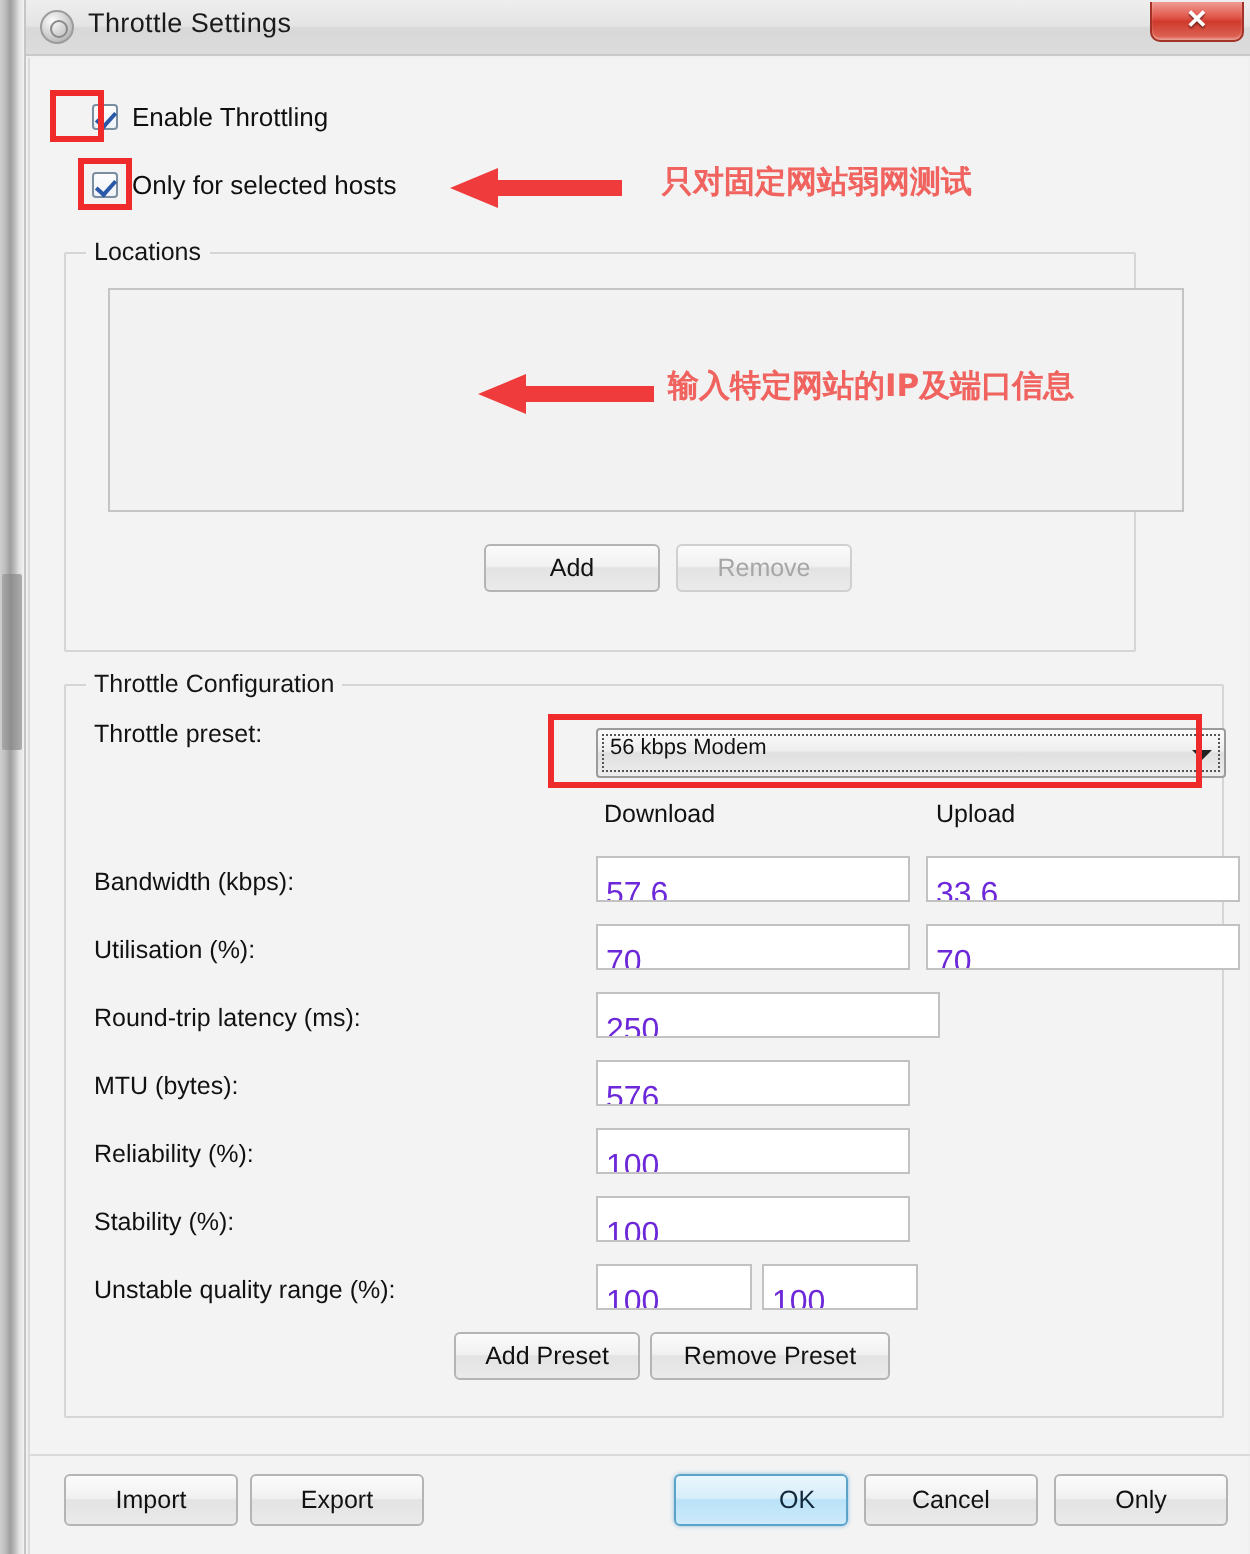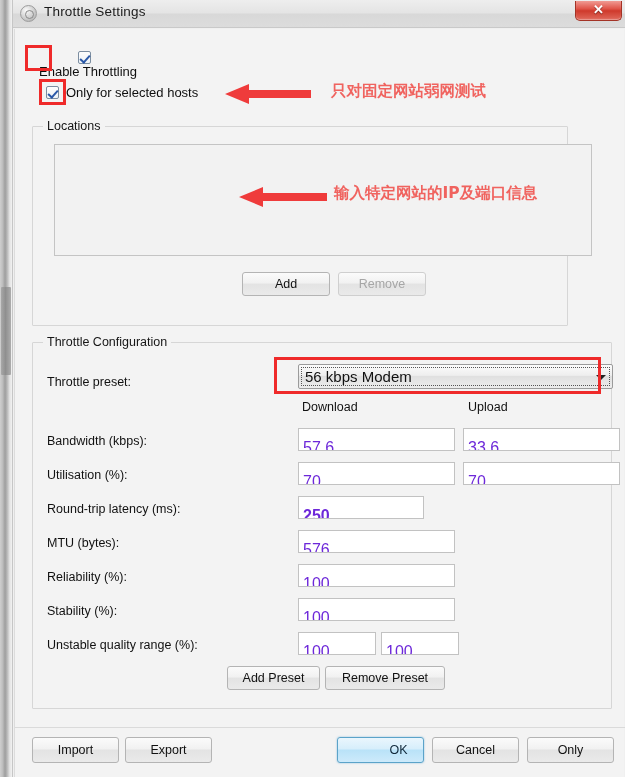--- a/index.html
+++ b/index.html
@@ -209,21 +209,21 @@
     cursor: pointer;
   }
   .combo-inner {
     position: absolute;
     left: 2px; top: 2px; right: 2px; bottom: 2px;
     border: 1px dotted #555;
   }
   .combo-text {
     position: absolute;
     left: 6px; top: 3px;
-    font-size: 15px; color: #111111;
+    font-size: 11px; color: #111111;
     white-space: nowrap;
   }
   .combo-arrow {
     position: absolute;
     right: 6px; top: 50%;
     margin-top: -2px;
     width: 0; height: 0;
     border-left: 5px solid transparent;
     border-right: 5px solid transparent;
     border-top: 5px solid #222;
@@ -247,21 +247,21 @@
   <div class="titlebar">
     <div class="app-icon"></div>
     <div class="title-text">Throttle Settings</div>
     <div class="close-btn">
       <span class="x">✕</span>
     </div>
   </div>
 
   <div class="content">
 
-    <div class="chk-row" style="left:17px; top:22px;flex-direction:column;">
+    <div class="chk-row" style="left:31px; top:22px;">
       <div class="chkbox"></div>
       <div class="chk-label">Enable Throttling</div>
     </div>
     <div class="redbox" style="left:10px; top:16px; width:27px; height:26px;"></div>
 
     <div class="chk-row" style="left:31px; top:56px;">
       <div class="chkbox"></div>
       <div class="chk-label">Only for selected hosts</div>
     </div>
     <div class="redbox" style="left:24px; top:50px; width:27px; height:26px;"></div>
@@ -281,40 +281,40 @@
     </div>
 
     <svg class="arrow" style="left:222px; top:155px;" width="92" height="26" viewBox="0 0 92 26">
       <path d="M2,13 L26,3 L26,9 L90,9 L90,17 L26,17 L26,23 Z" fill="#ef3b3b"></path>
     </svg>
     <div class="anno-text" style="left:319px; top:154px;">输入特定网站的IP及端口信息</div>
 
     <div class="group" style="left:17px; top:313px; width:580px; height:367px;">
       <div class="group-title">Throttle Configuration</div>
 
-      <div class="flabel" style="left:14px; top:32px;">Throttle preset:</div>
+      <div class="flabel" style="left:14px; top:17px;">Throttle preset:</div>
       <div class="combo" style="left:265px; top:21px; width:315px; height:25px;">
         <div class="combo-inner"></div>
         <div class="combo-text">56 kbps Modem</div>
         <div class="combo-arrow"></div>
       </div>
 
       <div class="colhead" style="left:269px; top:57px;">Download</div>
       <div class="colhead" style="left:435px; top:57px;">Upload</div>
 
       <div class="flabel" style="left:14px; top:91px;">Bandwidth (kbps):</div>
       <input class="tfield" style="left: 265px; top: 85px; width: 157px; height: 23px;" value="57.6">
       <input class="tfield" style="left: 430px; top: 85px; width: 157px; height: 23px;" value="33.6">
 
       <div class="flabel" style="left:14px; top:125px;">Utilisation (%):</div>
       <input class="tfield" style="left: 265px; top: 119px; width: 157px; height: 23px;" value="70">
       <input class="tfield" style="left: 430px; top: 119px; width: 157px; height: 23px;" value="70">
 
       <div class="flabel" style="left:14px; top:159px;">Round-trip latency (ms):</div>
-      <input class="tfield" style="left: 265px; top: 153px; width: 126px; height: 23px; font-weight: bold;" value="250">
+      <input class="tfield" style="left: 265px; top: 153px; width: 172px; height: 23px;" value="250">
 
       <div class="flabel" style="left:14px; top:193px;">MTU (bytes):</div>
       <input class="tfield" style="left: 265px; top: 187px; width: 157px; height: 23px;" value="576">
 
       <div class="flabel" style="left:14px; top:227px;">Reliability (%):</div>
       <input class="tfield" style="left: 265px; top: 221px; width: 157px; height: 23px;" value="100">
 
       <div class="flabel" style="left:14px; top:261px;">Stability (%):</div>
       <input class="tfield" style="left: 265px; top: 255px; width: 157px; height: 23px;" value="100">
 

